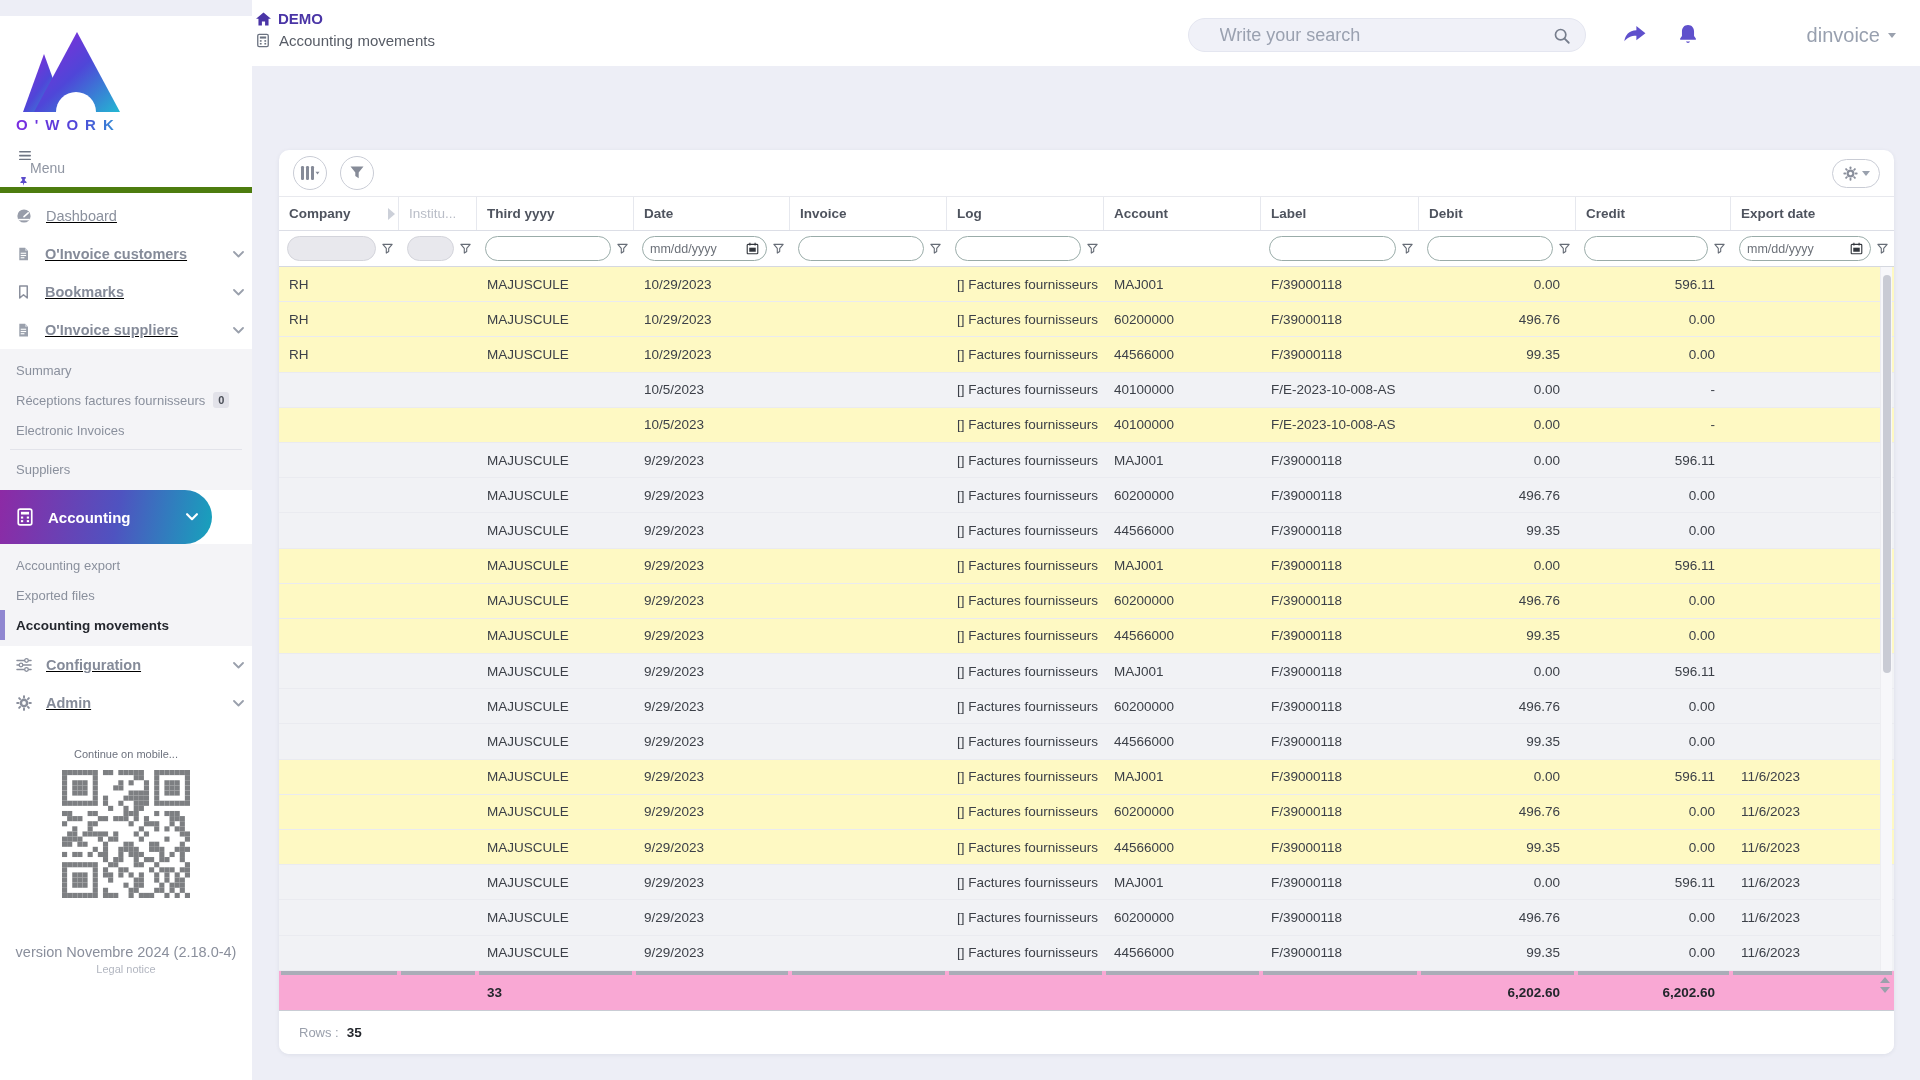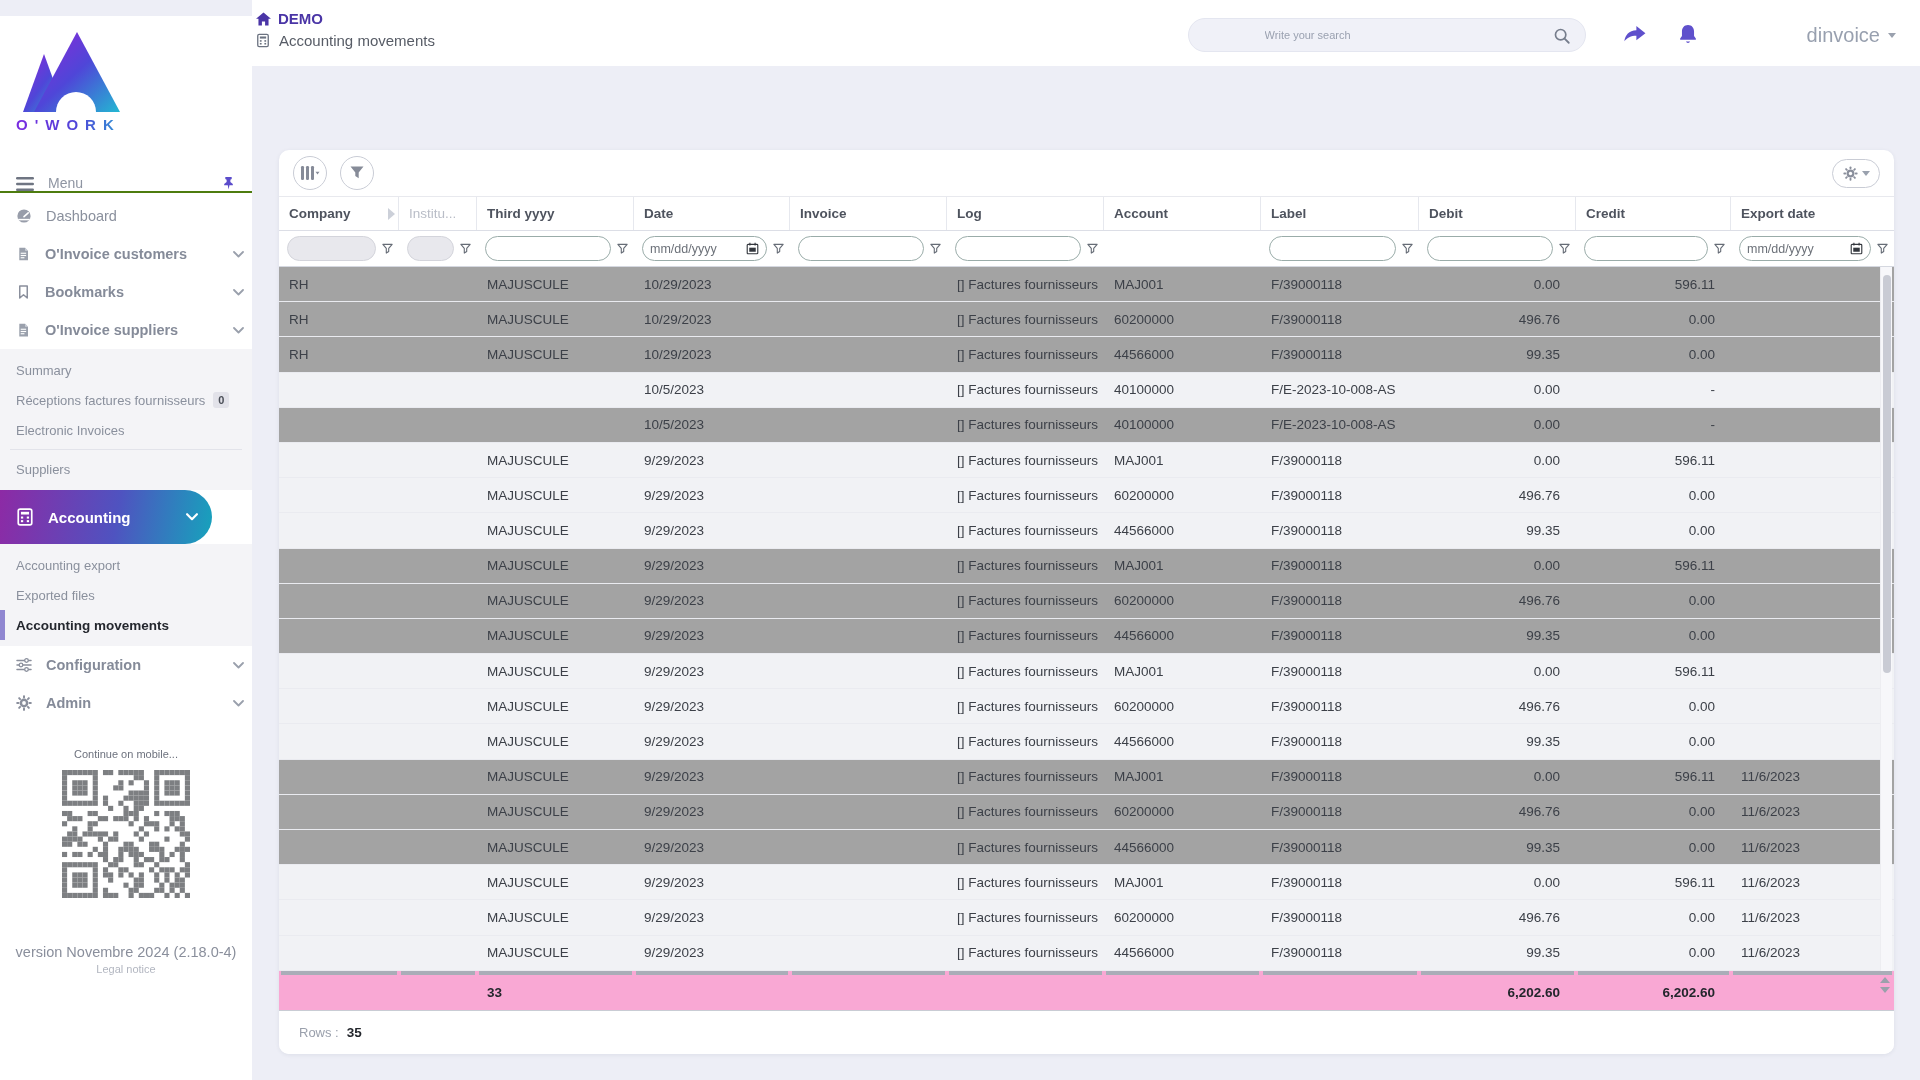--- a/index.html
+++ b/index.html
@@ -5,24 +5,24 @@
   * { margin:0; padding:0; box-sizing:border-box; }
   html,body { width:1920px; height:1080px; overflow:hidden; background:#edeef6;
     font-family:"Liberation Sans","DejaVu Sans",sans-serif; }
 
   
   .sidebar { position:absolute; left:0; top:16px; width:252px; height:1080px; background:#fff; z-index:5; }
   .logo-block { padding:12px 0 0 16px; width:140px; }
   .logo-block svg { display:block; }
   .logo-text { font-size:15px; font-weight:bold; letter-spacing:7px; margin-top:2px;
     background:linear-gradient(90deg,#7a2be0,#4f46d8,#23b8d2); -webkit-background-clip:text; background-clip:text; color:transparent; }
-  .menu-row { display:flex; align-items:flex-end; height:42px; margin-top:18px; padding:0 16px; border-bottom:2px solid #4d7c0f; }
+  .menu-row { display:flex; align-items:flex-start; height:42px; margin-top:18px; padding:0 16px; border-bottom:6px solid #4d7c0f;flex-direction:column; }
   .menu-row .label { color:#8f95a2; font-size:14px; margin-left:14px; flex:1; }
   .nav { padding-top:4px; }
-  .nav-item { display:flex; align-items:center; height:38px; padding:0 8px 0 16px; cursor:pointer; }
+  .nav-item { display:flex; align-items:center; height:38px; padding:0 8px 0 16px; cursor:pointer;text-decoration:underline; }
   .nav-item .label { margin-left:14px; flex:1; font-size:14.5px; color:#858b99; font-weight:bold; }
   .nav-item .label.thin { font-weight:normal; color:#8a909d; }
   .submenu { background:#f4f4f7; padding:6px 0; }
   .sub-item { display:flex; align-items:center; height:30px; padding:0 10px 0 16px; font-size:13px; color:#8a909d; cursor:pointer; position:relative; }
   .sub-item .txt { white-space:nowrap; }
   .sub-divider { height:1px; background:#e2e3ea; margin:4px 10px; }
   .badge { background:#e2e2e9; color:#4a4e57; font-size:11px; border-radius:3px; padding:2px 5px; margin-left:8px; font-weight:bold; }
   .active-main { display:flex; align-items:center; height:54px; width:212px; padding:0 14px 0 16px; cursor:pointer;
     background:linear-gradient(100deg,#8d2aa5 0%,#4f53c0 55%,#16a3bc 100%); border-radius:0 28px 28px 0; }
   .active-main .label { margin-left:14px; flex:1; font-size:15px; color:#fff; font-weight:bold; }
@@ -34,21 +34,21 @@
   .legal { text-align:center; color:#b2b6c0; font-size:11px; margin-top:3px; cursor:pointer; }
 
   
   .topbar { position:absolute; left:252px; top:0; width:1668px; height:70px; background:#fff; border-bottom:1px solid #e4e6ef; }
   .crumbs { position:absolute; left:4px; top:10px; }
   .crumb1 { display:flex; align-items:center; gap:7px; font-size:15px; font-weight:bold; color:#4a35a6; }
   .crumb2 { display:flex; align-items:center; gap:9px; font-size:15px; color:#575c66; margin-top:5px; }
   .topbar-right { position:absolute; right:24px; top:0; height:70px; display:flex; align-items:center; }
   .search-pill { width:398px; height:34px; border-radius:17px; background:#f0f1f8; border:1px solid #e4e6f0;
     display:flex; align-items:center; position:relative; margin-right:36px; }
-  .search-pill input { border:none; outline:none; background:transparent; flex:1; padding-left:45px; font-size:11px; color:#555; font-family:inherit;margin-left:31px; }
+  .search-pill input { border:none; outline:none; background:transparent; flex:1; padding-left:31px; font-size:18px; color:#555; font-family:inherit; }
   .search-pill input::placeholder { color:#9aa1b0; }
   .search-pill .mag { position:absolute; right:14px; top:8px; cursor:pointer; }
   .tb-icon { cursor:pointer; display:flex; align-items:center; }
   .user-menu { display:flex; align-items:center; gap:8px; margin-left:52px; cursor:pointer; color:#98a0af; font-size:20px; }
   .caret-down { width:0; height:0; border-left:4.5px solid transparent; border-right:4.5px solid transparent; border-top:5px solid #9aa1ae; }
 
   
   .content { position:absolute; left:252px; top:66px; width:1668px; height:1009px; background:#edeef6; }
   .card { position:absolute; left:27px; top:84px; width:1615px; height:904px; background:#fff; border-radius:10px;
     box-shadow:0 1px 4px rgba(40,45,80,.08); display:flex; flex-direction:column; overflow:hidden; }
@@ -69,21 +69,21 @@
   .filter-row { height:36px; border-bottom:1px solid #d5d8e0; }
   .f-cell { display:flex; align-items:center; gap:5px; padding:0 5px 0 8px; }
   .f-input { height:25px; border:1.6px solid #9aaca9; border-radius:13px; background:#fff; flex:1; min-width:0;
     font-family:inherit; font-size:12.5px; padding:0 8px; outline:none; cursor:text; }
   .f-input.disabled { background:#e8e8ed; border-color:#d3d4db; cursor:default; }
   .f-date { height:25px; border:1.6px solid #9aaca9; border-radius:13px; background:#fff; flex:1; min-width:0;
     display:flex; align-items:center; justify-content:space-between; padding:0 7px; color:#6c7179; font-size:12.5px; cursor:text; }
   .funnel { flex:0 0 auto; cursor:pointer; display:flex; }
 
   .body-rows { height:704px; position:relative; overflow:hidden; }
-  .data-row { height:35.2px; border-bottom:1px solid #eaebf0; cursor:pointer; background:#a3a3a3; }
+  .data-row { height:35.2px; border-bottom:1px solid #eaebf0; cursor:pointer; background:#fef9c3; }
   .data-row.shaded { background:#f1f2f5; }
   .cell { display:flex; align-items:center; padding-left:10px; font-size:13.5px; color:#3c4048; overflow:hidden; white-space:nowrap; }
   .cell.num { justify-content:flex-end; padding-right:16px; padding-left:0; }
 
   .vscroll { position:absolute; right:2px; top:0; bottom:0; width:12px; background:#f7f7fa; border-left:1px solid #ededf1; }
   .vthumb { position:absolute; top:8px; left:1.5px; width:8px; height:398px; background:#c9cbd4; border-radius:4px; cursor:pointer; }
 
   .totals-row { height:40px; background:#f9a8d4; border-bottom:1px solid #c9ccd4; }
   .t-cell { position:relative; display:flex; align-items:center; padding:4px 0 0 10px; font-size:13.5px; font-weight:bold; color:#23262c; }
   .t-cell::before { content:''; position:absolute; top:0; left:2px; right:2px; height:4px; background:#a9adb8; }

